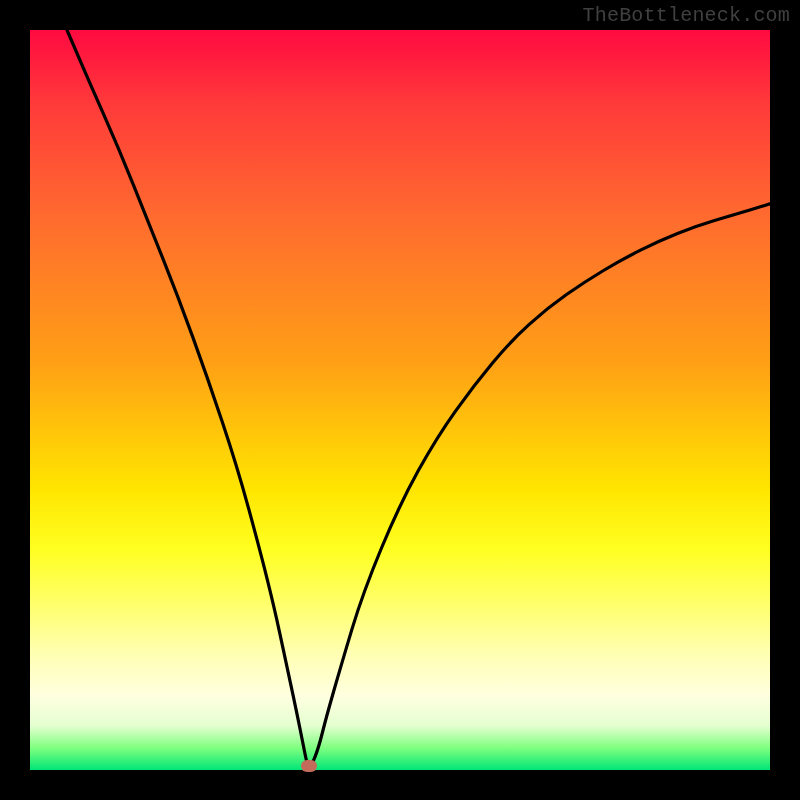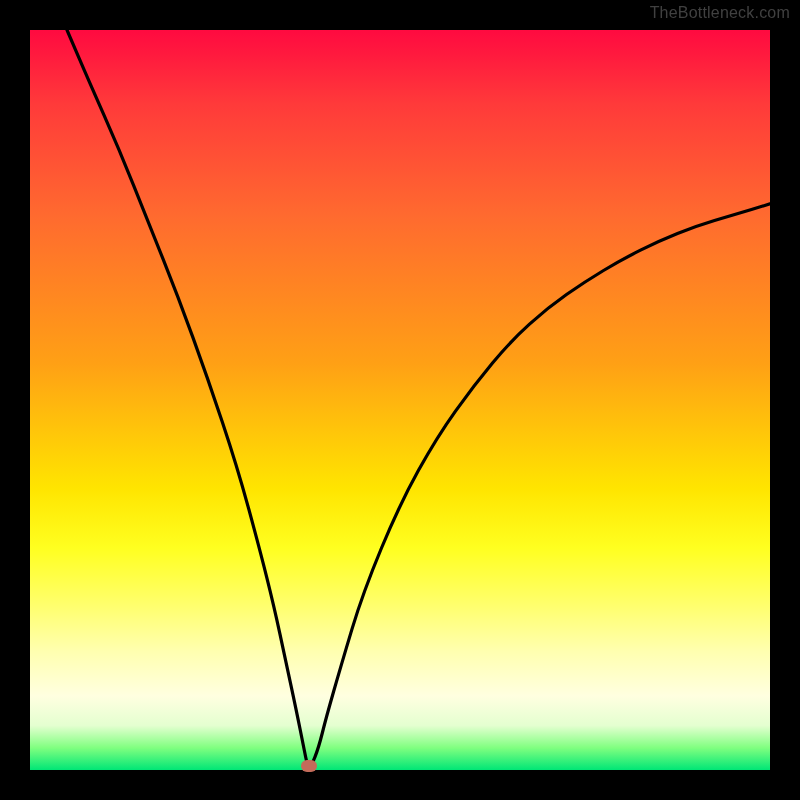--- a/index.html
+++ b/index.html
@@ -28,22 +28,22 @@
       #ffffe0 90%,
       #e4ffd0 94%,
       #80ff80 97%,
       #00e676 100%
     );
   }
   .watermark {
     position: absolute;
     top: 4px;
     right: 10px;
-    font-family: Liberation Sans, sans-serif;
-    font-size: 16px;
+    font-family: Liberation Mono, monospace;
+    font-size: 20px;
     font-weight: 500;
     color: #404040;
     letter-spacing: 0.2px;
   }
   svg.curve {
     position: absolute;
     left: 0;
     top: 0;
     width: 740px;
     height: 740px;

